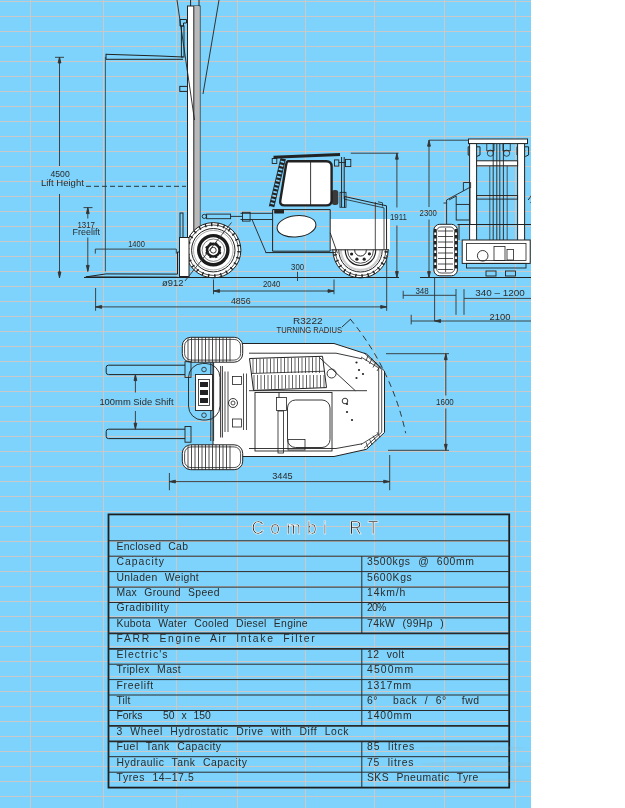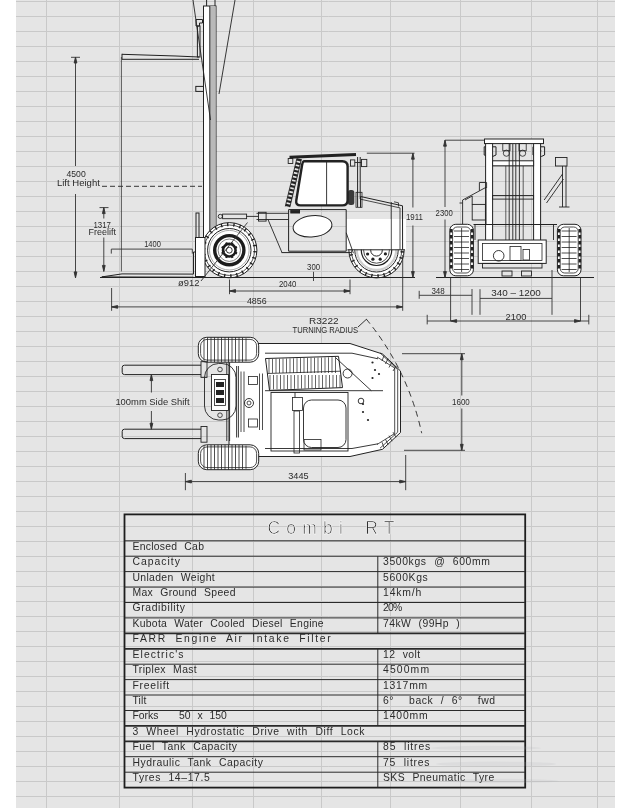--- a/index.html
+++ b/index.html
@@ -1,17 +1,17 @@
 <!DOCTYPE html>
 <html><head>
 <meta charset="utf-8">
 <style>
   html,body{margin:0;padding:0;background:#fff;}
-  #page{position:relative;width:599px;height:808px;overflow:hidden;background:#e5e5e5;
-        font-family:"Liberation Sans", sans-serif;margin-left:16px;}
+  #page{position:relative;width:531px;height:808px;overflow:hidden;background:#7dd3fc;
+        font-family:"Liberation Sans", sans-serif;}
   svg{display:block;}
   text{font-family:"Liberation Sans", sans-serif;fill:#2b2b2b;}
 </style>
 </head>
 <body>
 <div id="page">
 <svg width="625" height="808" viewBox="0 0 625 808" xmlns="http://www.w3.org/2000/svg">
 <defs>
 <pattern id="hrows" width="625" height="15" patternUnits="userSpaceOnUse" y="1">
 <line x1="0" y1="0.5" x2="625" y2="0.5" stroke="#c9c9c9" stroke-width="1"></line>

